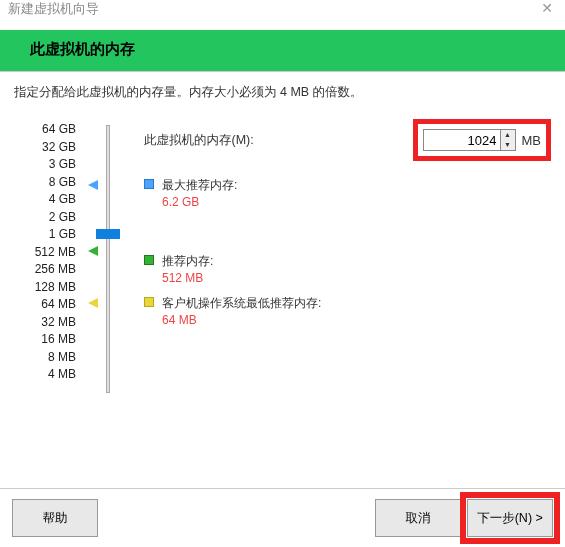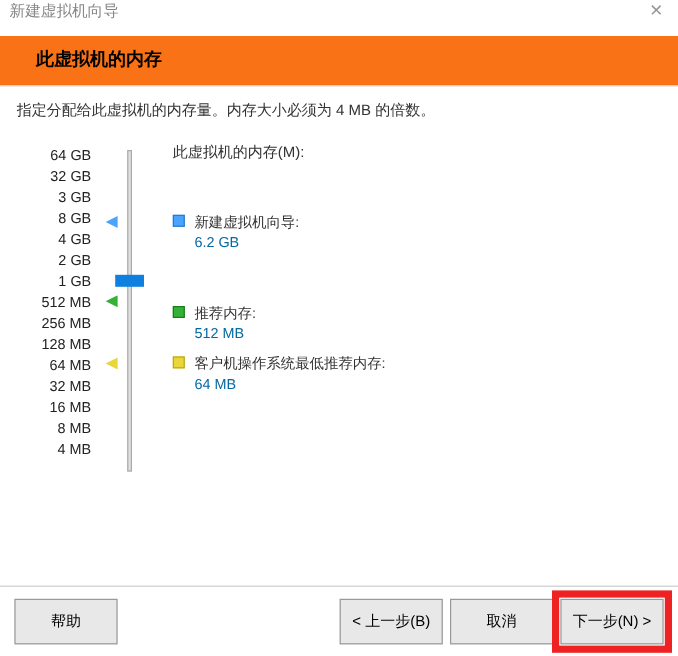--- a/index.html
+++ b/index.html
@@ -2,21 +2,21 @@
 <html><head>
 <meta charset="utf-8">
 <style>
 * { box-sizing: border-box; margin: 0; padding: 0; font-family: "Microsoft YaHei", "SimSun", sans-serif; }
 body { background: #fff; width: 565px; height: 547px; overflow: hidden; font-size: 12px; color: #333; }
 
 .titlebar { height: 30px; display: flex; align-items: flex-start; padding: 0 8px; color: #888; background: #fff; }
 .titlebar .title { flex: 1; font-size: 13px; }
 .titlebar .close { width: 20px; text-align: center; color: #999; font-size: 14px; }
 
-.header { padding: 10px 0 12px 30px; background: #f97316; }
+.header { padding: 10px 0 12px 30px; background: #22c55e; }
 .header h1 { font-size: 15px; font-weight: bold; color: #000; }
 .header p { font-size: 12px; color: #333; margin-top: 4px; padding-left: 24px; }
 
 .divider { border-top: 1px solid #ccc; }
 
 .content { padding: 12px 14px 6px 14px; }
 .instruction { font-size: 12.5px; margin-bottom: 18px; }
 
 .mem-row { display: flex; align-items: flex-start; gap: 12px; }
 .scale-col { width: 62px; text-align: right; font-size: 12px; line-height: 17.5px; color: #222; padding-top: 2px; }
@@ -33,21 +33,21 @@
 .input-wrap { display:inline-flex; align-items:center; padding:5px; }
 .input-wrap.highlight { border: 5px solid #e22; }
 .mem-input { width: 78px; height: 22px; border: 1px solid #888; text-align: right; padding-right: 3px; font-size: 13px; }
 .spinner { width: 15px; height: 22px; border: 1px solid #888; border-left:none; display:flex; flex-direction:column; }
 .spinner div { flex:1; font-size:7px; text-align:center; line-height:10px; background:#eee; color:#333; }
 .unit { margin-left: 6px; font-size: 13px; }
 
 .rec-block { position: absolute; left: 4px; display:flex; gap:8px; align-items:flex-start; }
 .rec-block .sq { width:10px; height:10px; border:1px solid #666; margin-top:2px; }
 .rec-block .txt { font-size:12px; line-height:17px; }
-.rec-block .txt .val { color:#0369a1; }
+.rec-block .txt .val { color:#ef4444; }
 
 .footer { position: absolute; bottom: 0; left:0; right:0; border-top: 1px solid #ccc; padding: 10px 12px; display:flex; gap:6px; }
 .footer .spacer { flex:1; }
 .btn { min-width: 86px; height: 38px; background:#e8e8e8; border:1px solid #999; font-size:12.5px; cursor:pointer; }
 .btn.highlight-wrap { outline: 6px solid #e22; outline-offset: 1px; }
 </style>
 </head>
 <body>
 
 <div class="titlebar">
@@ -98,26 +98,34 @@
       <div class="marker" style="top:178px;">
         <svg width="12" height="10">
             <polygon points="0,5 10,0 10,10" fill="#e8d63a"></polygon>
           </svg>
       </div>
     </div>
 
     <div class="info-col">
       <div class="mem-label-row">
         <span class="mem-label">此虚拟机的内存(M):</span>
+        <span class="input-wrap highlight">
+          <input class="mem-input" value="1024" style="">
+          <span class="spinner">
+            <div>▲</div>
+            <div>▼</div>
+          </span>
+          <span class="unit">MB</span>
+        </span>
       </div>
 
       <div class="rec-block" style="top:58px;">
         <div class="sq" style="background:#4aa3ff;border-color:#2b7ac4;"></div>
         <div class="txt">
-          <div>新建虚拟机向导:</div>
+          <div>最大推荐内存:</div>
           <div class="val">6.2 GB</div>
         </div>
       </div>
 
       <div class="rec-block" style="top:134px;">
         <div class="sq" style="background:#35b135;border-color:#1e7a1e;"></div>
         <div class="txt">
           <div>推荐内存:</div>
           <div class="val">512 MB</div>
         </div>
@@ -130,16 +138,15 @@
           <div class="val">64 MB</div>
         </div>
       </div>
     </div>
   </div>
 </div>
 
 <div class="footer">
   <button class="btn">帮助</button>
   <div class="spacer"></div>
-  <button class="btn">&lt; 上一步(B)</button>
   <button class="btn">取消</button>
   <button class="btn highlight-wrap">下一步(N) &gt;</button>
 </div>
 
 </body></html>

